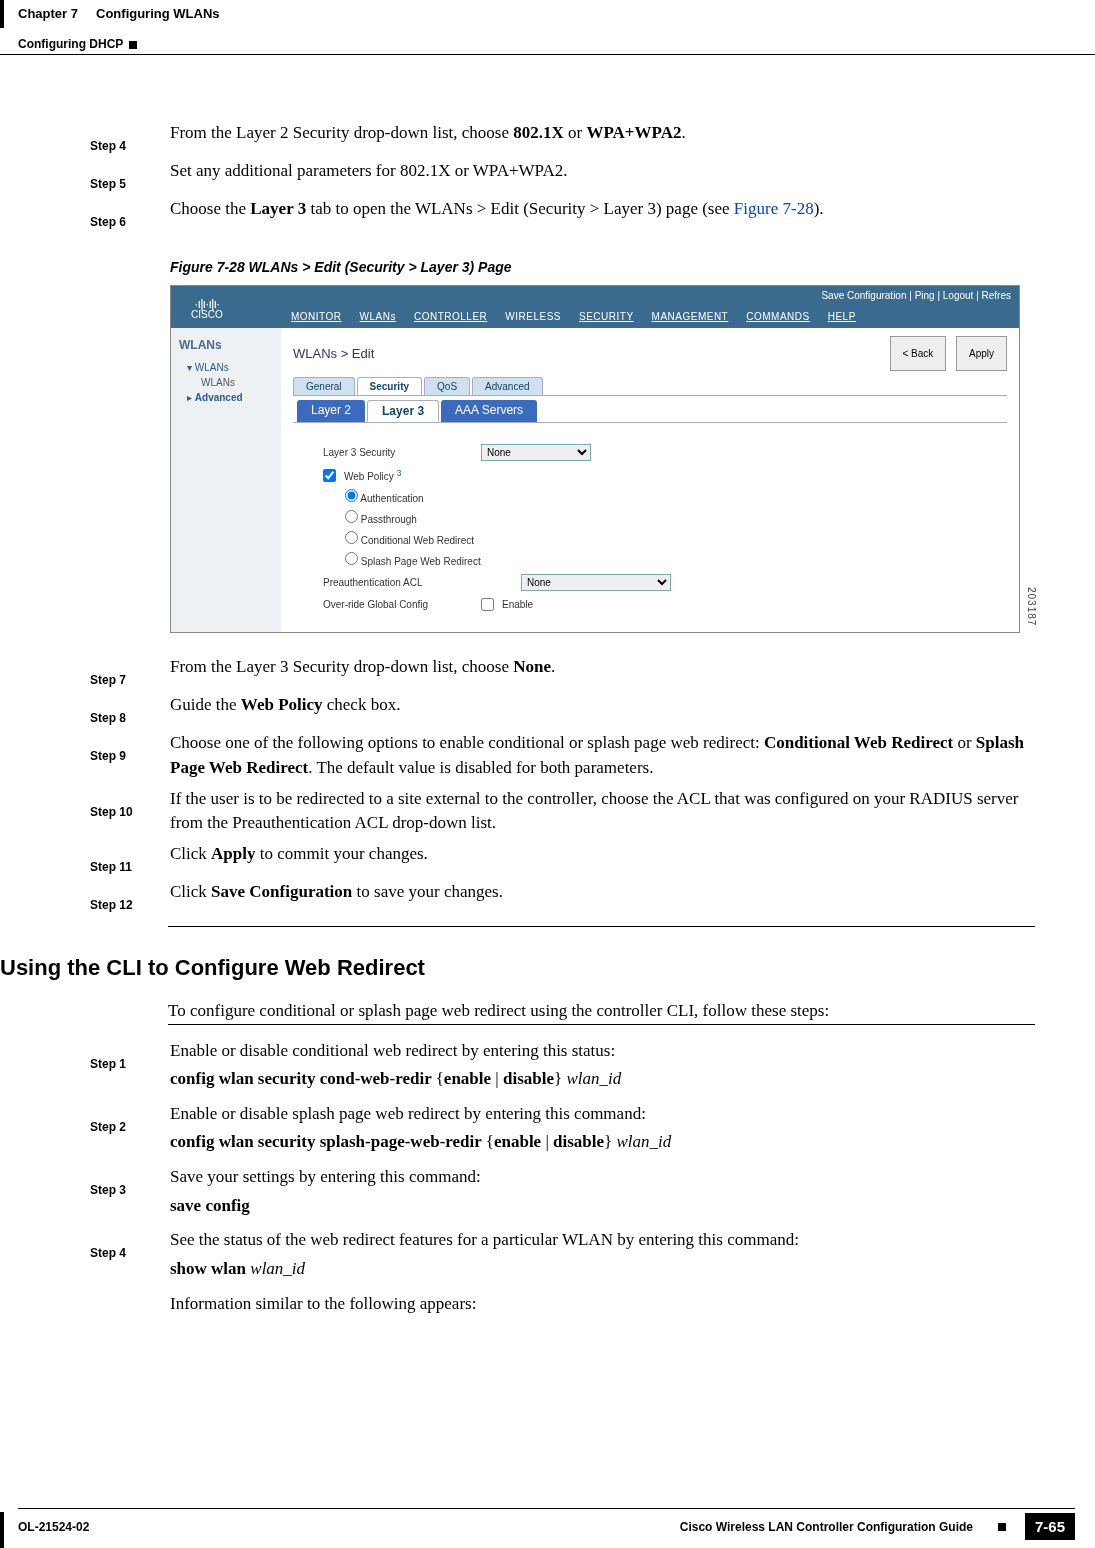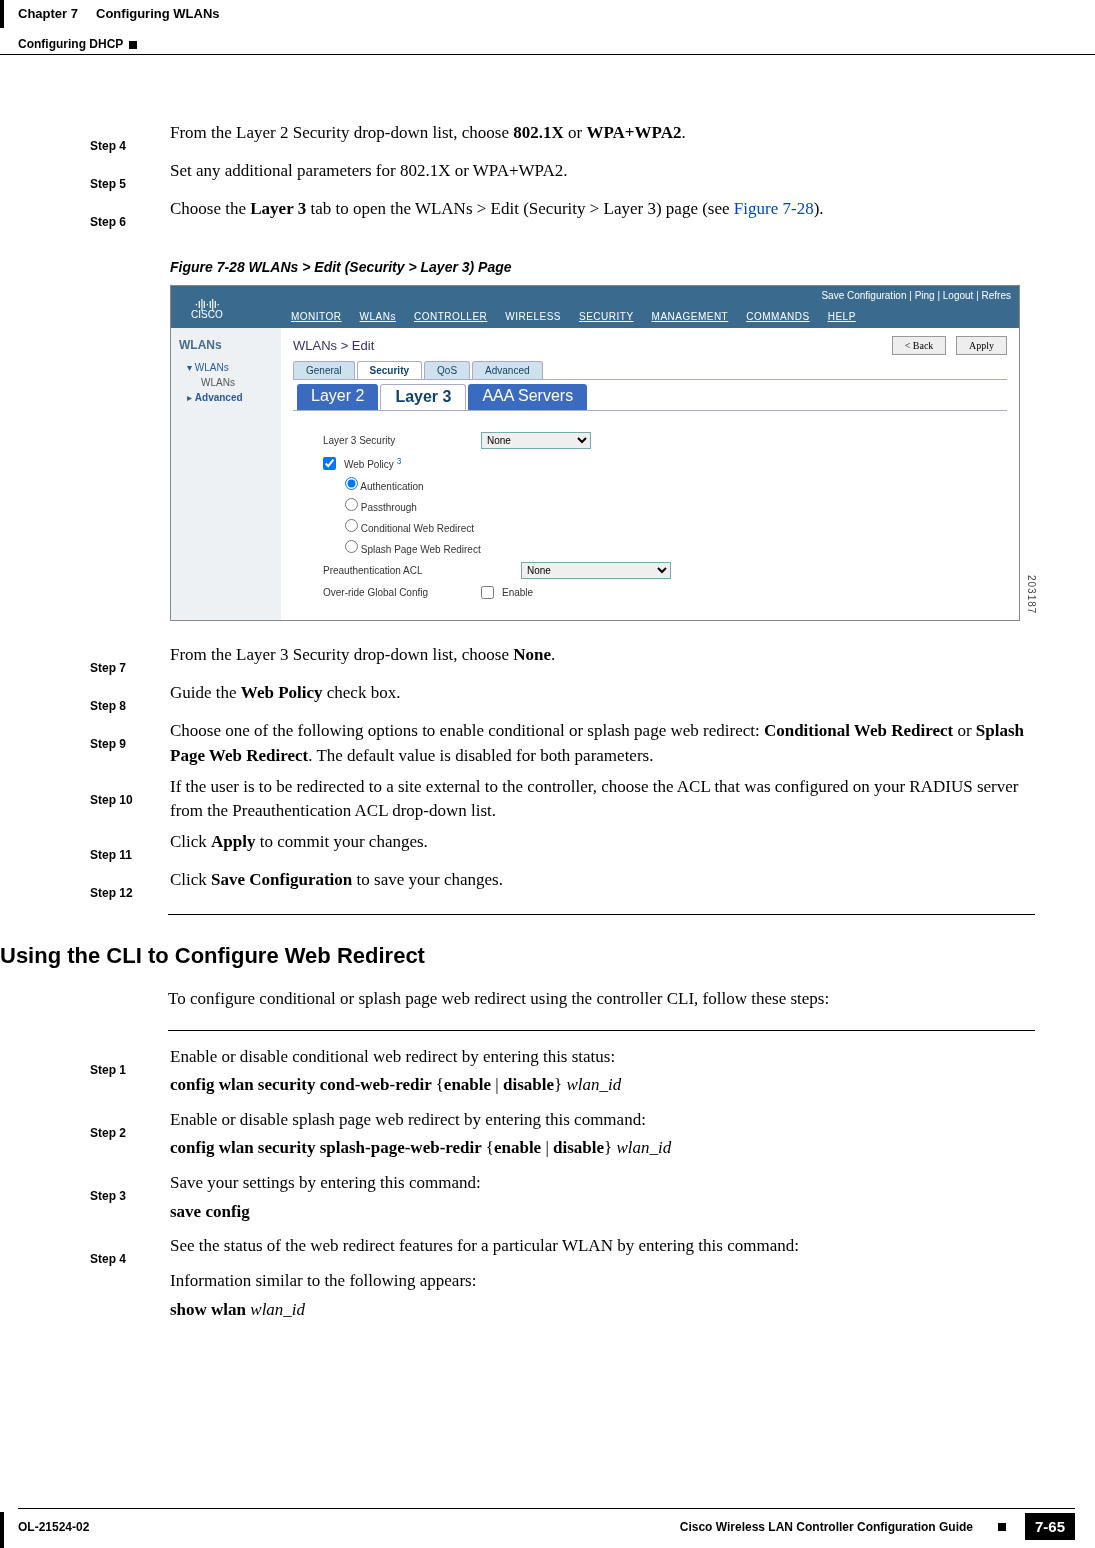--- a/index.html
+++ b/index.html
@@ -57,36 +57,36 @@
   .ss-nav span { letter-spacing:0.5px; }
   .ss-nav .u { text-decoration:underline; }
   .cisco-logo { position:absolute; left:20px; top:-8px; color:#fff; font-size:10px; text-align:center; line-height:1; }
   .cisco-bars { letter-spacing:-1px; font-size:13px; }
   .ss-body { display:flex; background:#eef1f4; }
   .ss-side { width:110px; padding:10px 8px; color:#336; }
   .ss-side-title { font-weight:bold; color:#4a6b8a; font-size:12px; margin-bottom:8px; }
   .ss-side a { color:#336; text-decoration:none; display:block; padding:2px 0 2px 8px; font-size:10px; }
   .ss-main { flex:1; background:#fff; padding:8px 12px; position:relative; }
   .ss-breadcrumb { color:#336; font-size:13px; margin-bottom:6px; display:flex; justify-content:space-between; align-items:center;}
-  .ss-btns button { font-size:10px; padding:3px 12px; margin-left:6px; border:1px solid #999; background:#eee;font-family:Liberation Serif, serif; }
+  .ss-btns button { font-size:10px; padding:11px 12px; margin-left:6px; border:1px solid #999; background:#eee; }
   .tabs { display:flex; border-bottom:1px solid #aac; }
   .tab { padding:3px 12px; font-size:10px; border:1px solid #aac; border-bottom:none; margin-right:2px; background:#cfe0ee; color:#146; border-radius:3px 3px 0 0; }
   .tab.active { background:#fff; font-weight:bold; }
   .subtabs { display:flex; margin-top:4px; border-bottom:1px solid #aac; padding-left:4px; }
-  .subtab { padding:3px 14px; font-size:16px; background:#3a6bbf; color:#fff; margin-right:2px; border-radius:3px 3px 0 0; }
+  .subtab { padding:3px 14px; font-size:12px; background:#3a6bbf; color:#fff; margin-right:2px; border-radius:3px 3px 0 0; }
   .subtab.active { background:#fff; color:#146; border:1px solid #aac; border-bottom:1px solid #fff; font-weight:bold; }
   .form-area { padding:14px 10px 6px 30px; font-size:10px; color:#333; }
   .form-row { display:flex; align-items:center; margin:7px 0; gap:8px; }
   .form-row label { width:150px; }
   .form-row select, .form-row input[type=text] { font-size:10px; border:1px solid #7aa; padding:1px; }
   .radio-row { margin:6px 0 6px 22px; }
   .figno { position:absolute; right:-18px; bottom:6px; font-size:10px; writing-mode:vertical-rl; color:#444; letter-spacing:1px;}
   hr.step-end { border:none; border-top:1px solid #000; margin:14px 0 28px 78px; }
   .h3 { font-family: Arial, Helvetica, sans-serif; font-weight:bold; font-size:22px; margin: 20px 0 18px -90px; padding-left:0;}
-  .intro { margin-left:78px; margin-bottom:18px; line-height:1.45; }
+  .intro { margin-left:78px; margin-bottom:0; line-height:1.45; }
   hr.proc-start { border:none; border-top:1px solid #000; margin:0 0 14px 78px; }
   .cmd { font-weight:bold; }
   .ital { font-style:italic; font-weight:normal; }
   .sub-line { margin-left:0; margin-top:4px; margin-bottom:4px; }
 </style>
 </head>
 <body>
 
 <div class="left-bar"></div>
 <div class="left-bar-bottom"></div>
@@ -249,22 +249,22 @@
     <div class="step-text">
       <div>Save your settings by entering this command:</div>
       <div class="sub-line cmd">save config</div>
     </div>
   </div>
 
   <div class="step-row">
     <div class="step-label">Step 4</div>
     <div class="step-text">
       <div>See the status of the web redirect features for a particular WLAN by entering this command:</div>
+      <div class="sub-line"><span class="cmd">show wlan </span><span class="ital">wlan_id</span></div>
       <div class="sub-line" style="margin-top:10px;">Information similar to the following appears:</div>
-      <div class="sub-line"><span class="cmd">show wlan </span><span class="ital">wlan_id</span></div>
     </div>
   </div>
 
 </div>
 
 <div class="footer">
   <div style="font-weight:bold;">OL-21524-02</div>
   <div class="footer-right">
     <span style="font-weight:bold;">Cisco Wireless LAN Controller Configuration Guide</span>
     <span class="sq"></span>

